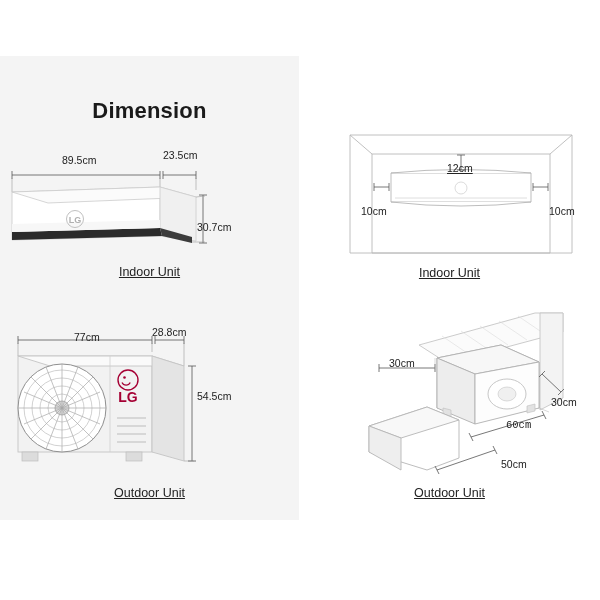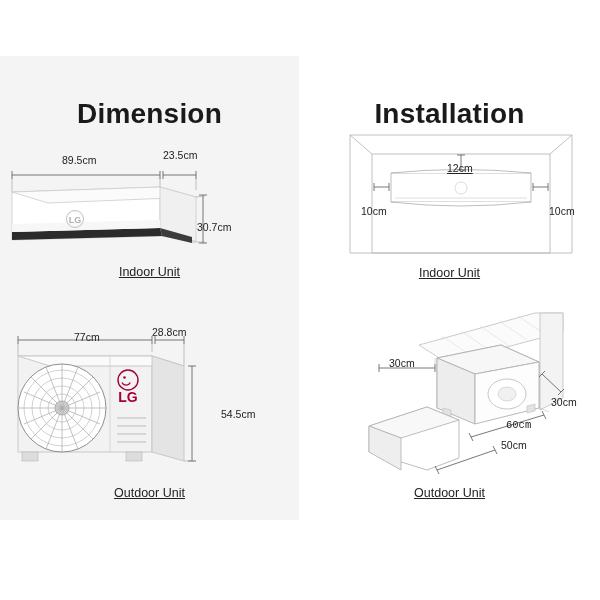--- a/index.html
+++ b/index.html
@@ -33,21 +33,21 @@
     left: 299px;
     top: 56px;
     width: 301px;
     height: 464px;
     background: #ffffff;
   }
   .section-title {
     position: absolute;
     width: 100%;
     text-align: center;
-    font-size: 28px;
+    font-size: 22px;
     font-weight: bold;
     color: #1a1a1a;
     letter-spacing: .2px;
   }
   .caption {
     position: absolute;
     width: 100%;
     text-align: center;
     font-size: 12.5px;
     color: #222222;
@@ -198,27 +198,26 @@
         <line x1="188" y1="143" x2="196" y2="143"></line>
       </g>
       <g stroke="#9a9a9a" stroke-width="0.6" fill="none">
         <line x1="184" y1="143" x2="194" y2="143"></line>
       </g>
     </svg>
   </div>
 
   <div class="dimlabel" style="left:74px; top:331px;">77cm</div>
   <div class="dimlabel" style="left:152px; top:326px;">28.8cm</div>
-  <div class="dimlabel" style="left:197px; top:408px;margin-left:24px;">54.5cm</div>
+  <div class="dimlabel" style="left:197px; top:390px;">54.5cm</div>
 
   <div class="caption" style="left:0; width:299px; top:486px;">Outdoor Unit</div>
 
   <div class="panel-right"></div>
 
-  <div class="section-title" style="left:299px; width:301px; top:98px;">Installation</div>
 
   <div style="position:absolute; left:299px; top:128px; width:301px; height:128px;">
     <svg width="301" height="128" viewBox="0 0 301 128">
 
       <g stroke="#b9b9b9" stroke-width="0.9" fill="none">
 
         <path d="M51,7 L273,7 L273,125 L51,125 Z"></path>
 
         <path d="M73,26 L251,26 L251,125 L73,125 Z"></path>
 
@@ -322,17 +321,17 @@
       <g stroke="#b0b0b0" stroke-width="0.5" fill="none">
         <line x1="136" y1="70" x2="136" y2="58"></line>
         <line x1="240" y1="108" x2="250" y2="112"></line>
       </g>
     </svg>
   </div>
 
   <div class="dimlabel" style="left:389px; top:357px;">30cm</div>
   <div class="dimlabel" style="left:551px; top:396px;">30cm</div>
   <div class="dimlabel" style="left:506px; top:419px;font-family:Liberation Mono, monospace;">60cm</div>
-  <div class="dimlabel" style="left:493px; top:439px;padding-left:8px;">50cm</div>
+  <div class="dimlabel" style="left:493px; top:458px;padding-left:8px;">50cm</div>
 
   <div class="caption" style="left:299px; width:301px; top:486px;">Outdoor Unit</div>
 
 </div>
 
 </body></html>

